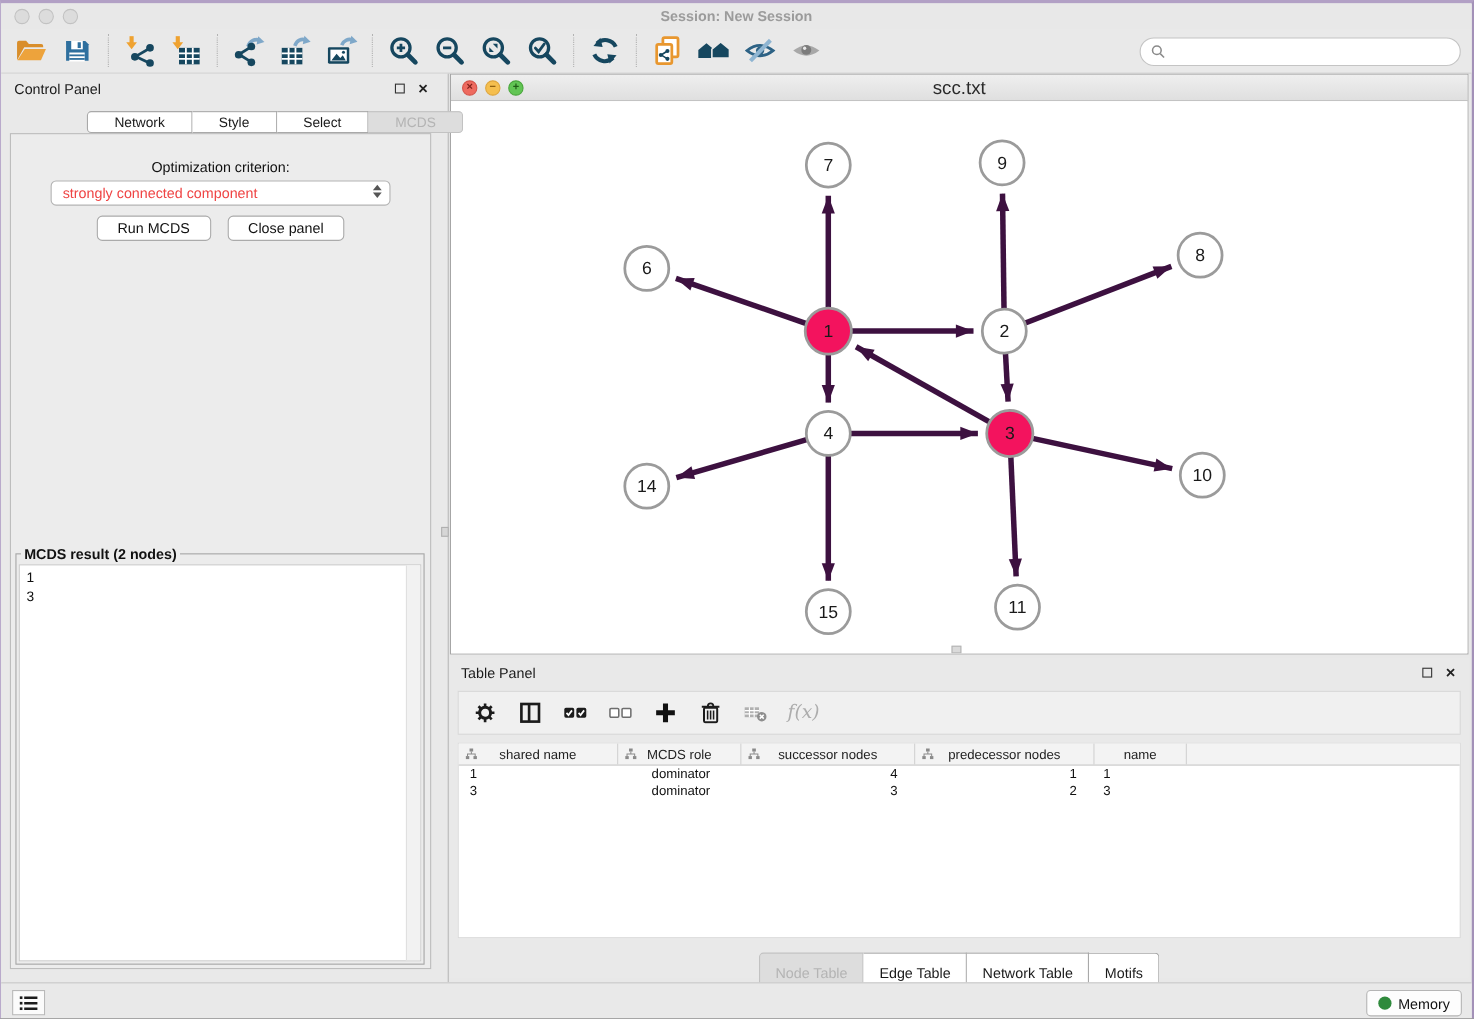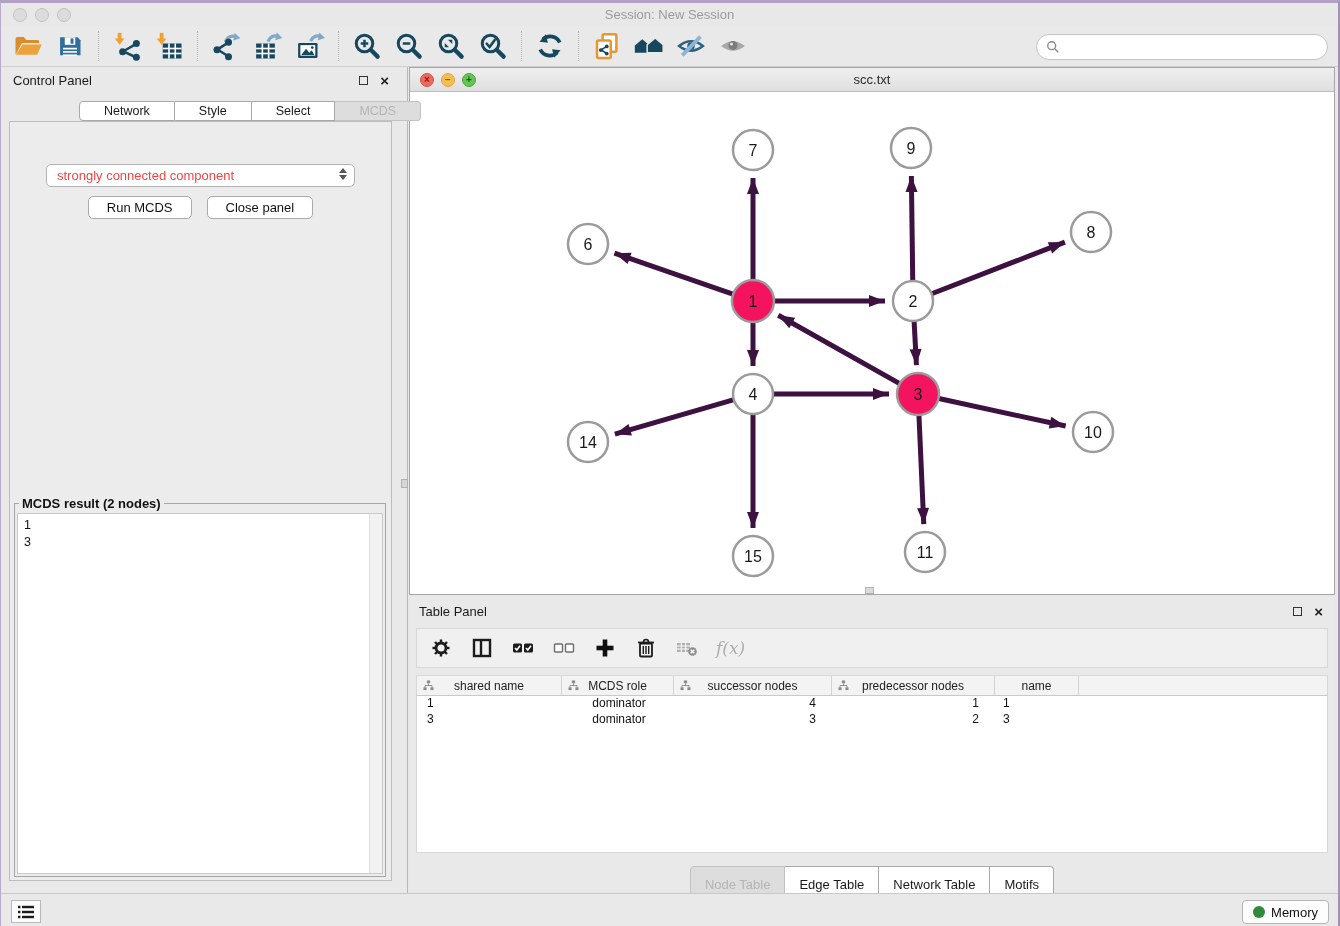--- a/index.html
+++ b/index.html
@@ -7,21 +7,21 @@
   body { font-family:"Liberation Sans", sans-serif; }
   #app{ position:relative; width:1340px; height:926px; background:#e8e8e8;
         border-top:3px solid #b2a0c5; border-right:2px solid #a391b8; border-left:1px solid #b9aacb;
         overflow:hidden; }
 
   
   .titlebar{ position:absolute; left:0; top:0; right:0; height:23px; background:#e8e8e8;
              display:flex; align-items:center; }
   .titlebar .tl{ width:14px; height:14px; border-radius:50%; background:#dcdcdc; border:1px solid #c2c2c2; margin-left:8px;}
   .titlebar .tl:first-child{ margin-left:12px;}
-  .win-title{ position:absolute; left:0; right:0; text-align:center; color:#9b9b9b; font-size:13px; }
+  .win-title{ position:absolute; left:0; right:0; text-align:center; color:#9b9b9b; font-size:13px;font-weight:bold; }
 
   
   .toolbar{ position:absolute; left:0; top:23px; right:0; height:41px; background:#e9e9e9;
             border-bottom:1px solid #cfcfcf; display:flex; align-items:center; padding-left:6px; }
   .tbico{ width:42px; height:34px; display:flex; align-items:center; justify-content:center; cursor:default;}
   .tbico svg{ display:block; }
   .sep{ width:1px; height:30px; border-left:1px dotted #b2b2b2; margin:0 7px; }
   .searchbox{ position:absolute; right:10px; top:8px; width:292px; height:26px; background:#fff;
               border:1px solid #c4c4c4; border-radius:13px; display:flex; align-items:center; padding-left:9px;}
   .searchbox input{ border:none; outline:none; flex:1; height:20px; font-size:13px; background:transparent; margin-left:5px;}
@@ -65,21 +65,21 @@
   .netwin{ position:absolute; left:408px; top:64px; width:926px; height:528px; background:#fff;
            border:1px solid #a6a6a6; }
   .net-titlebar{ height:24px; background:linear-gradient(#efefef,#dfdfdf); border-bottom:1px solid #bdbdbd;
                  display:flex; align-items:center; position:relative;}
   .tl-btn{ width:14px; height:14px; border-radius:50%; margin-left:7px; display:flex; align-items:center;
            justify-content:center; font-size:10px; font-weight:bold; line-height:1; cursor:default;}
   .tl-btn:first-child{ margin-left:10px; }
   .tl-red{ background:#ee6a5f; border:1px solid #d5554b; color:#82201a;}
   .tl-yel{ background:#f5bf4f; border:1px solid #dfa63d; color:#8d5f10;}
   .tl-grn{ background:#62c554; border:1px solid #4aa73c; color:#205e16;}
-  .net-title{ position:absolute; left:0; right:0; text-align:center; font-size:13px; color:#2a2a2a;}
+  .net-title{ position:absolute; left:0; right:0; text-align:center; font-size:17px; color:#2a2a2a;}
   .net-canvas{ position:relative; width:100%; height:502px; background:#fff; overflow:hidden;}
   .hgrip{ position:absolute; left:455px; bottom:0px; width:9px; height:7px; background:#dadada; border:1px solid #b5b5b5;}
 
   
   .tpanel{ position:absolute; left:408px; top:595px; width:926px; height:291px; background:#e9e9e9; }
   .tp-toolbar{ position:absolute; left:7px; right:7px; top:30px; height:40px; background:#f0f0f0;
                border:1px solid #d8d8d8; display:flex; align-items:center; padding-left:12px; gap:17px;}
   .tp-toolbar .tico{ display:flex; align-items:center; justify-content:center; width:24px; height:24px;}
   .fx{ font-family:"DejaVu Serif", serif; font-style:italic; font-size:17px; color:#adadad; }
   .ntable{ position:absolute; left:7px; right:7px; top:77px; bottom:36px; background:#fff; border:1px solid #d8d8d8;}
@@ -293,20 +293,21 @@
       <span class="sqico"></span>
       <span class="xico">×</span>
     </div>
     <div class="seg cp-tabs">
         <div class="tab">Network</div>
         <div class="tab">Style</div>
         <div class="tab">Select</div>
         <div class="tab selected">MCDS</div>
       </div>
     <div class="cp-box">
+      <div class="opt-label">Optimization criterion:</div>
       <div class="dropdown">
         <span>strongly connected component</span>
         <span class="stepper">
             <span class="up"></span>
             <span class="dn"></span>
           </span>
       </div>
       <div class="btnrow">
         <button class="mbtn">Run MCDS</button>
         <button class="mbtn">Close panel</button>

